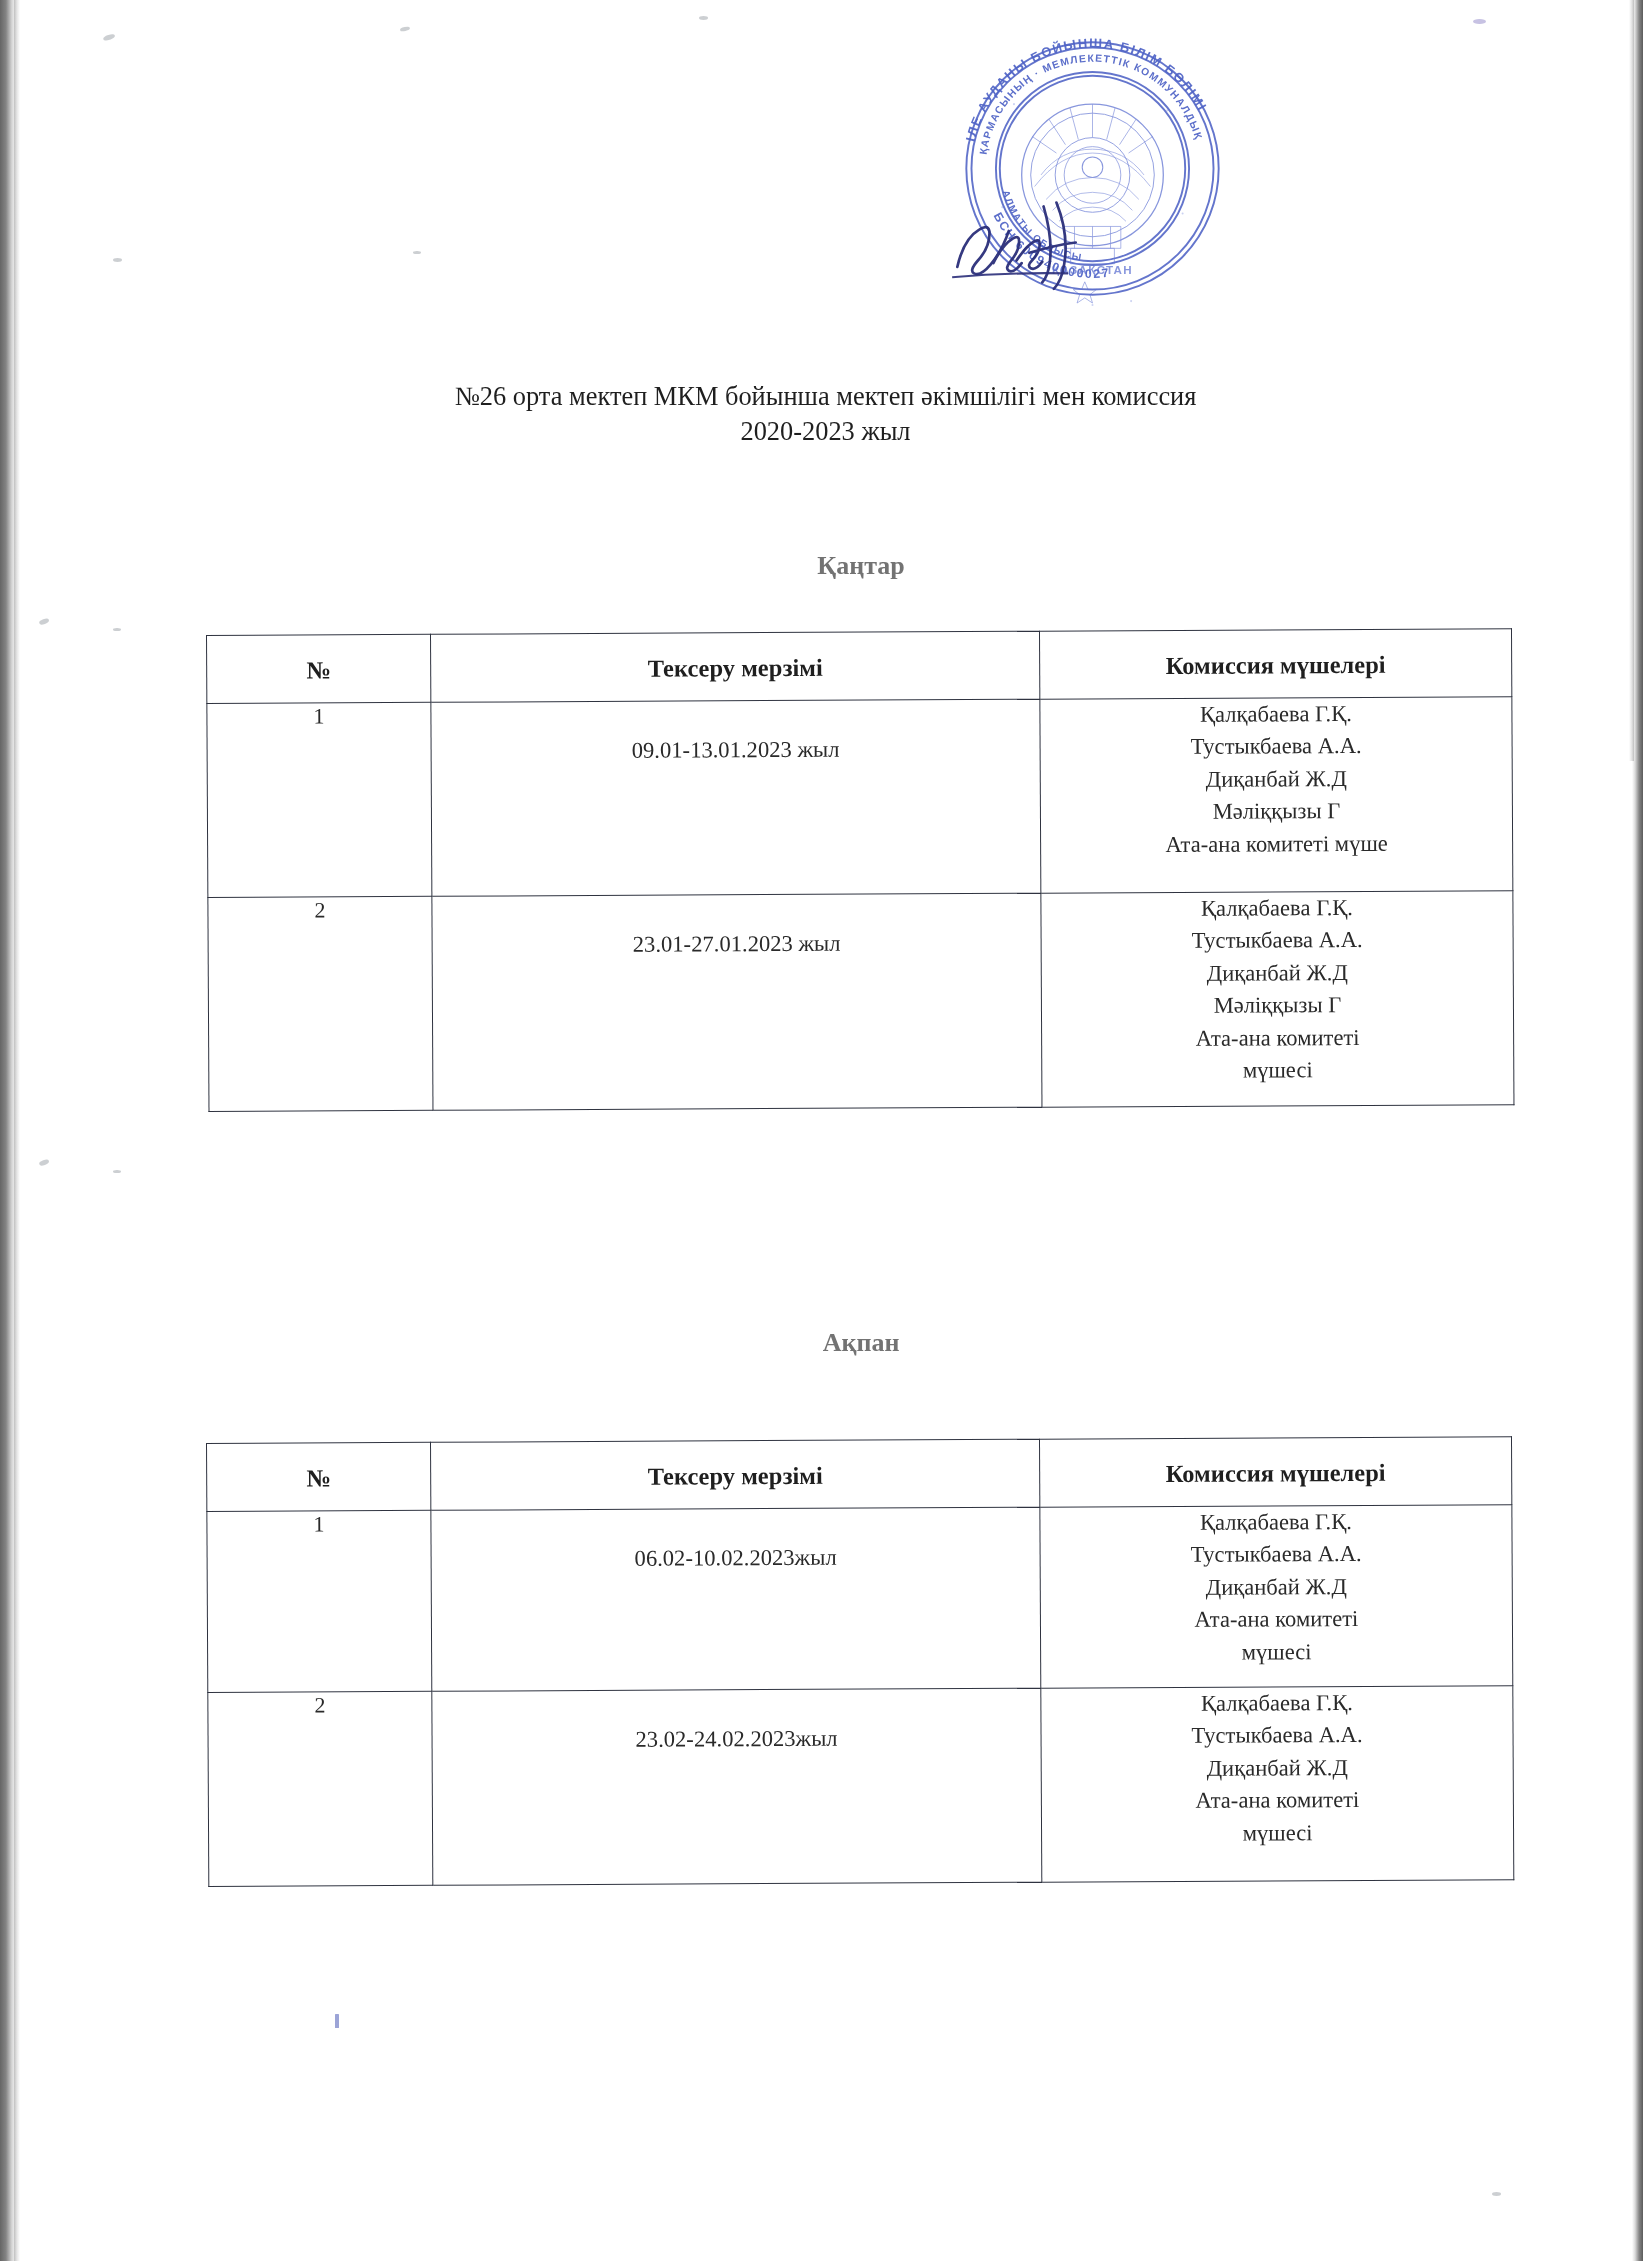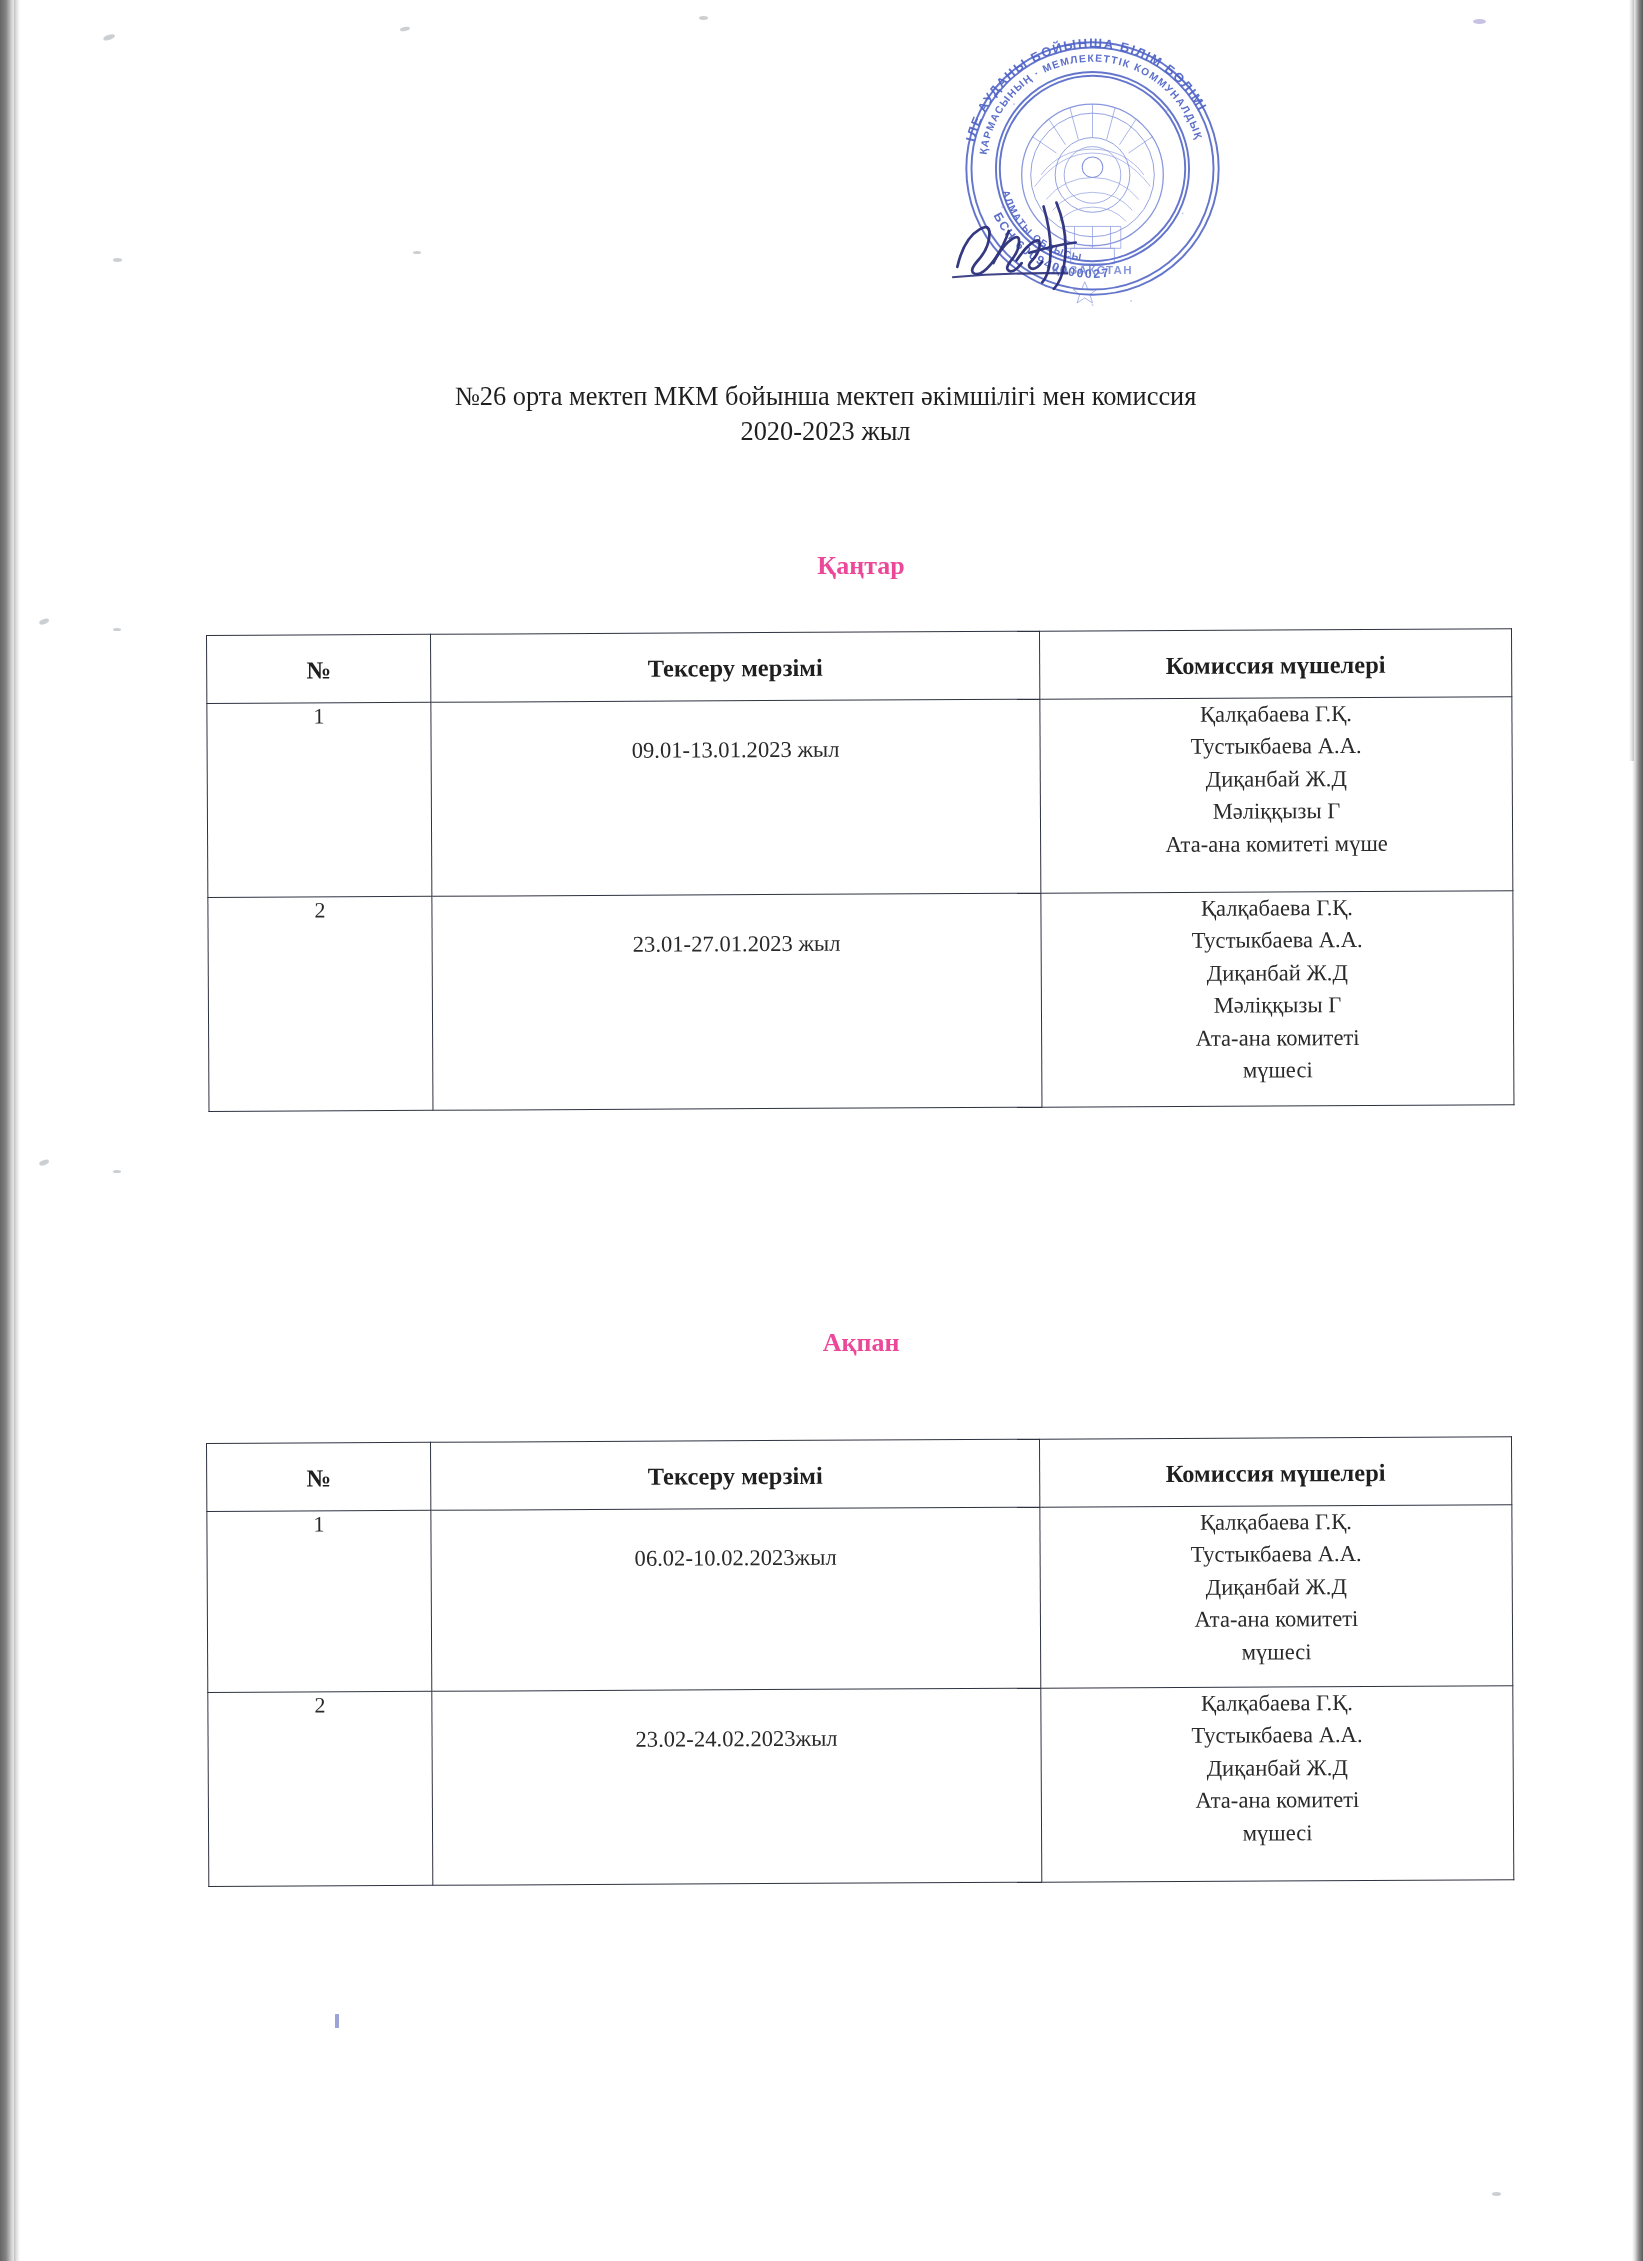--- a/index.html
+++ b/index.html
@@ -60,21 +60,21 @@
   .doc-title{
     position:absolute;left:213px;top:379px;width:1225px;
     text-align:center;font-weight:normal;font-size:26.4px;line-height:1.33;
     color:#1f1f1f;
   }
   .doc-title .ln{display:block;}
 
   
   .month-heading{
     position:absolute;width:1296px;left:213px;
-    text-align:center;font-weight:bold;font-size:26px;color:#ec4899;
+    text-align:center;font-weight:bold;font-size:26px;color:#737373;
   }
   #month-1{top:551px;}
   #month-2{top:1328px;}
 
   
   .tbl-wrap{position:absolute;left:206px;width:1305px;}
   #tbl-wrap-1{top:635px;transform:rotate(-0.30deg);transform-origin:0 0;}
   #tbl-wrap-2{top:1443px;transform:rotate(-0.30deg);transform-origin:0 0;}
 
   table.sched{

